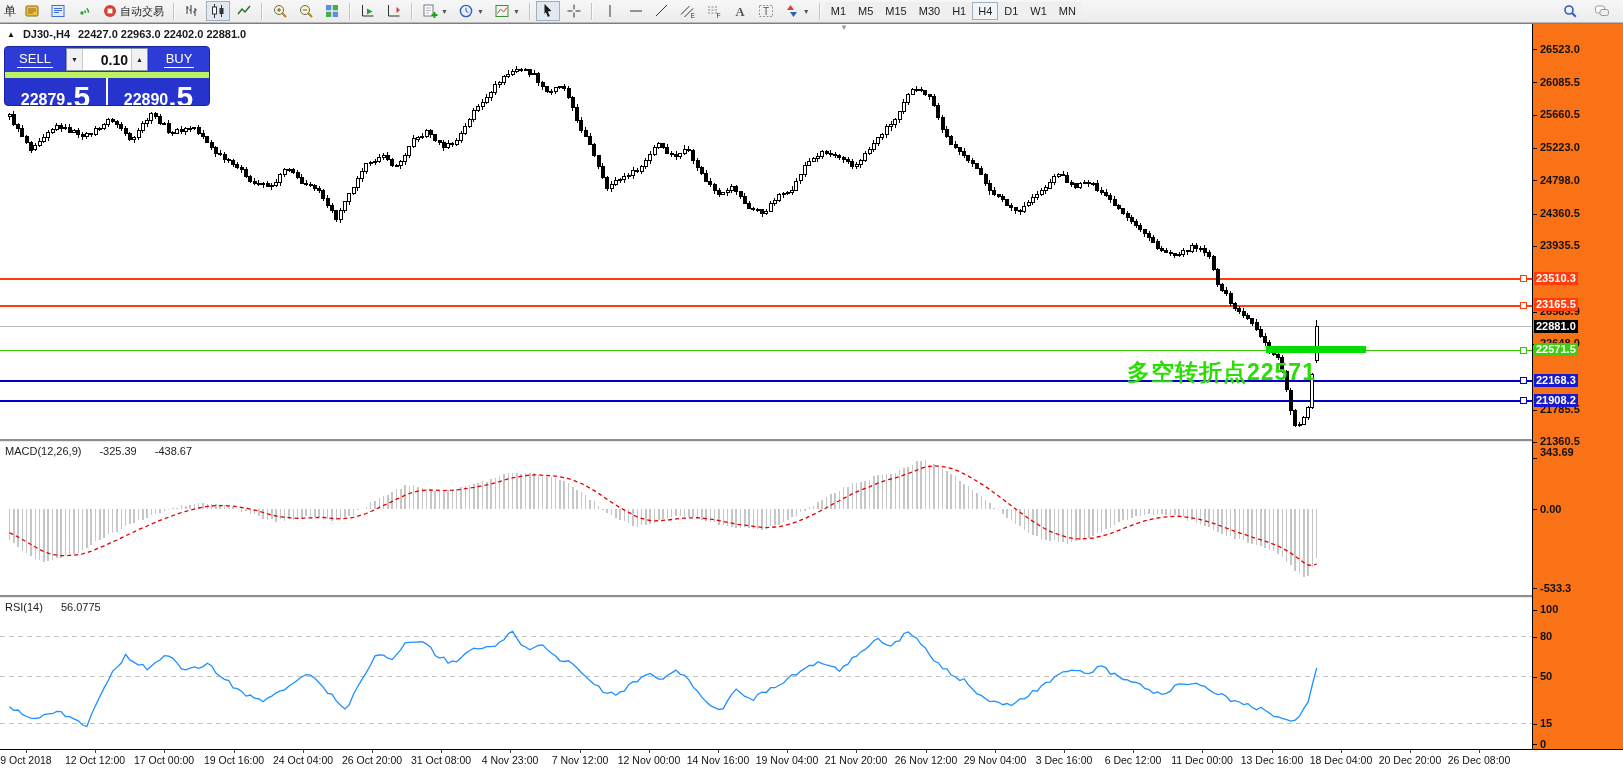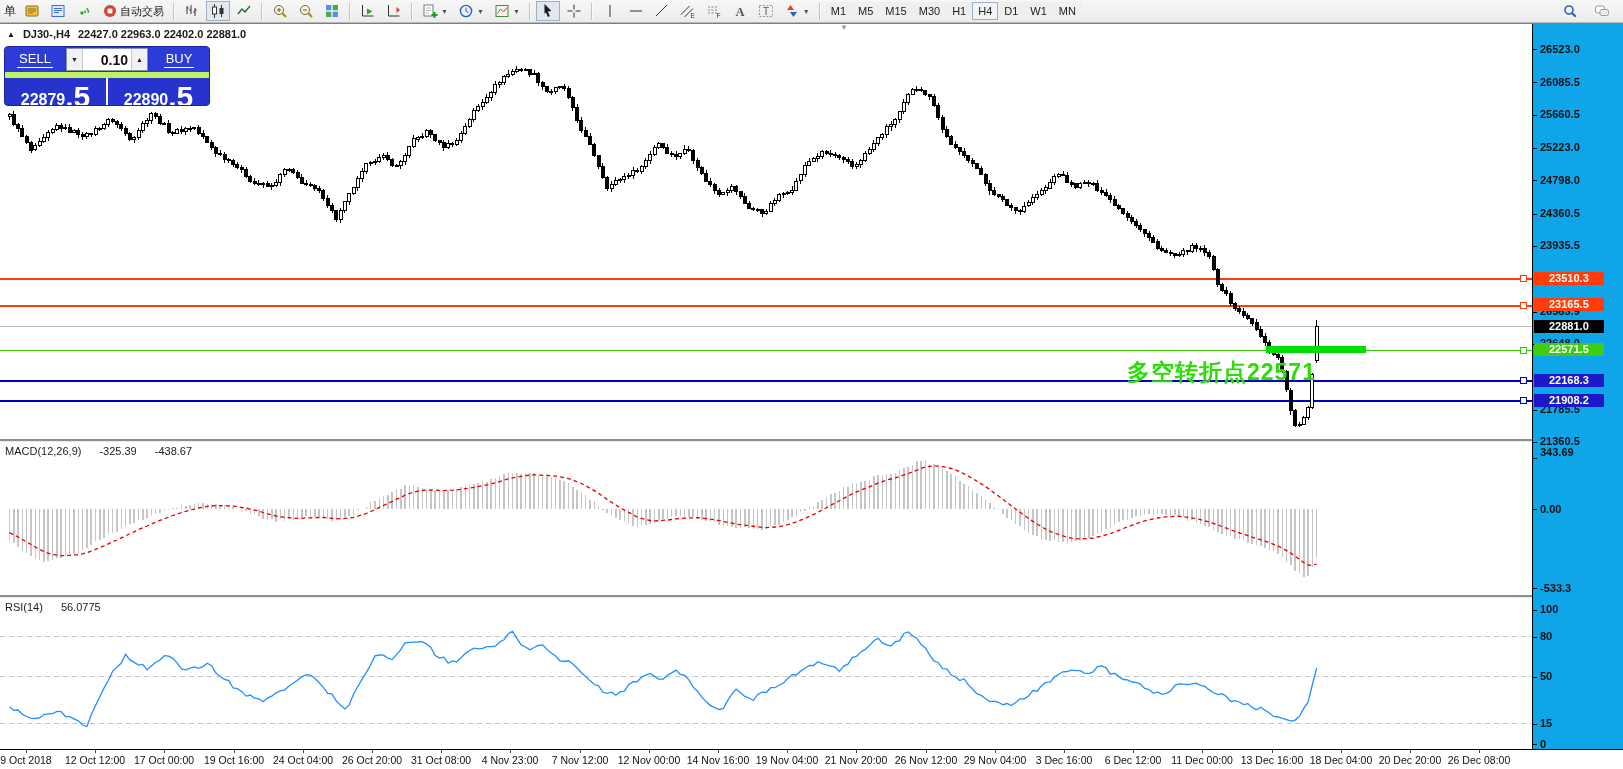--- a/index.html
+++ b/index.html
@@ -22,24 +22,24 @@
   .chart-window{position:absolute;left:0;top:23px;width:1623px;height:746px;background:#fff;border-top:1px solid #7e7e7e;box-sizing:border-box;}
   .title-row{position:absolute;left:7px;top:4px;font-size:11px;font-weight:700;color:#1a1a1a;z-index:30;display:flex;gap:8px;align-items:center;}
   .title-row .tri{font-size:8px;color:#111;}
   svg.pane{position:absolute;left:0;shape-rendering:crispEdges;}
   .pane-sep{position:absolute;left:0;width:1623px;height:2px;background:#8f8f8f;border-bottom:1px solid #e9e9e9;z-index:22;}
   .ind-label{position:absolute;left:5px;font-size:11px;color:#1c1c1c;z-index:24;}
   .ind-label span{margin-right:18px;}
   .annotation{position:absolute;font-weight:700;font-size:23px;z-index:21;letter-spacing:1px;
     font-family:"Liberation Sans","DejaVu Sans",sans-serif;}
   
-  .price-axis{position:absolute;left:1532px;top:0;width:91px;height:725px;border-left:1px solid #000;background:#0ea5e9;z-index:25;}
+  .price-axis{position:absolute;left:1532px;top:0;width:91px;height:725px;border-left:1px solid #000;background:#f97316;z-index:25;}
   .pa-tick{position:absolute;left:0;width:4px;height:1px;background:#000;}
   .pa-text{position:absolute;left:7px;font-size:11px;font-weight:700;color:#111;white-space:nowrap;}
-  .pa-label{position:absolute;left:1px;padding:0 15px;height:13px;line-height:13px;font-size:11px;font-weight:700;color:#fff;white-space:nowrap;z-index:26;text-align:center;}
+  .pa-label{position:absolute;left:1px;padding:0 2px;height:13px;line-height:13px;font-size:11px;font-weight:700;color:#fff;white-space:nowrap;z-index:26;text-align:center;}
   .time-axis{position:absolute;left:0;top:725px;width:1623px;height:21px;border-top:1px solid #000;background:#fff;z-index:25;}
   .ta-label{position:absolute;top:4px;font-size:10.5px;color:#111;white-space:nowrap;transform:translateX(-50%);}
   .ta-tick{position:absolute;top:0;width:1px;height:3px;background:#444;}
   
   .trade-panel{position:absolute;left:4px;top:22px;width:206px;height:60px;background:#2634cd;border:1px solid #18239d;
     border-radius:4px;z-index:40;box-sizing:border-box;overflow:hidden;}
   .tp-top{display:flex;height:25px;}
   .tp-btn{flex:0 0 60px;background:#2d3cd6;border:none;color:#fff;font-size:13px;display:flex;align-items:center;justify-content:center;cursor:pointer;}
   .tp-btn span{border-bottom:1.5px solid #fff;padding:0 2px 1px;}
   .tp-stepper{flex:1;display:flex;background:#fff;border:1px solid #8b95a8;box-sizing:border-box;margin:1px;}

